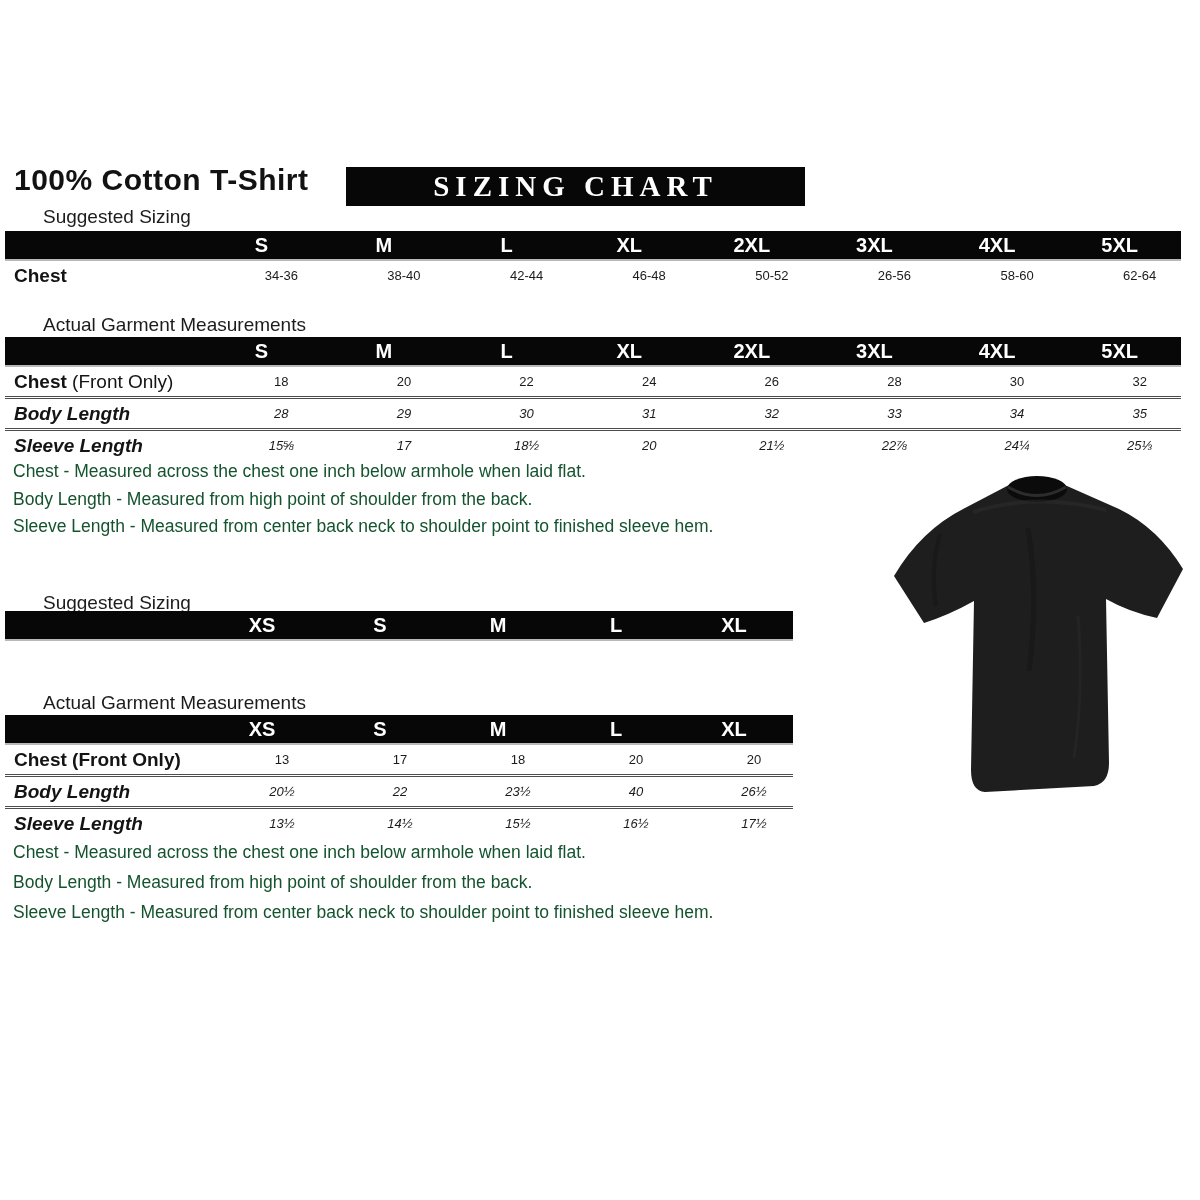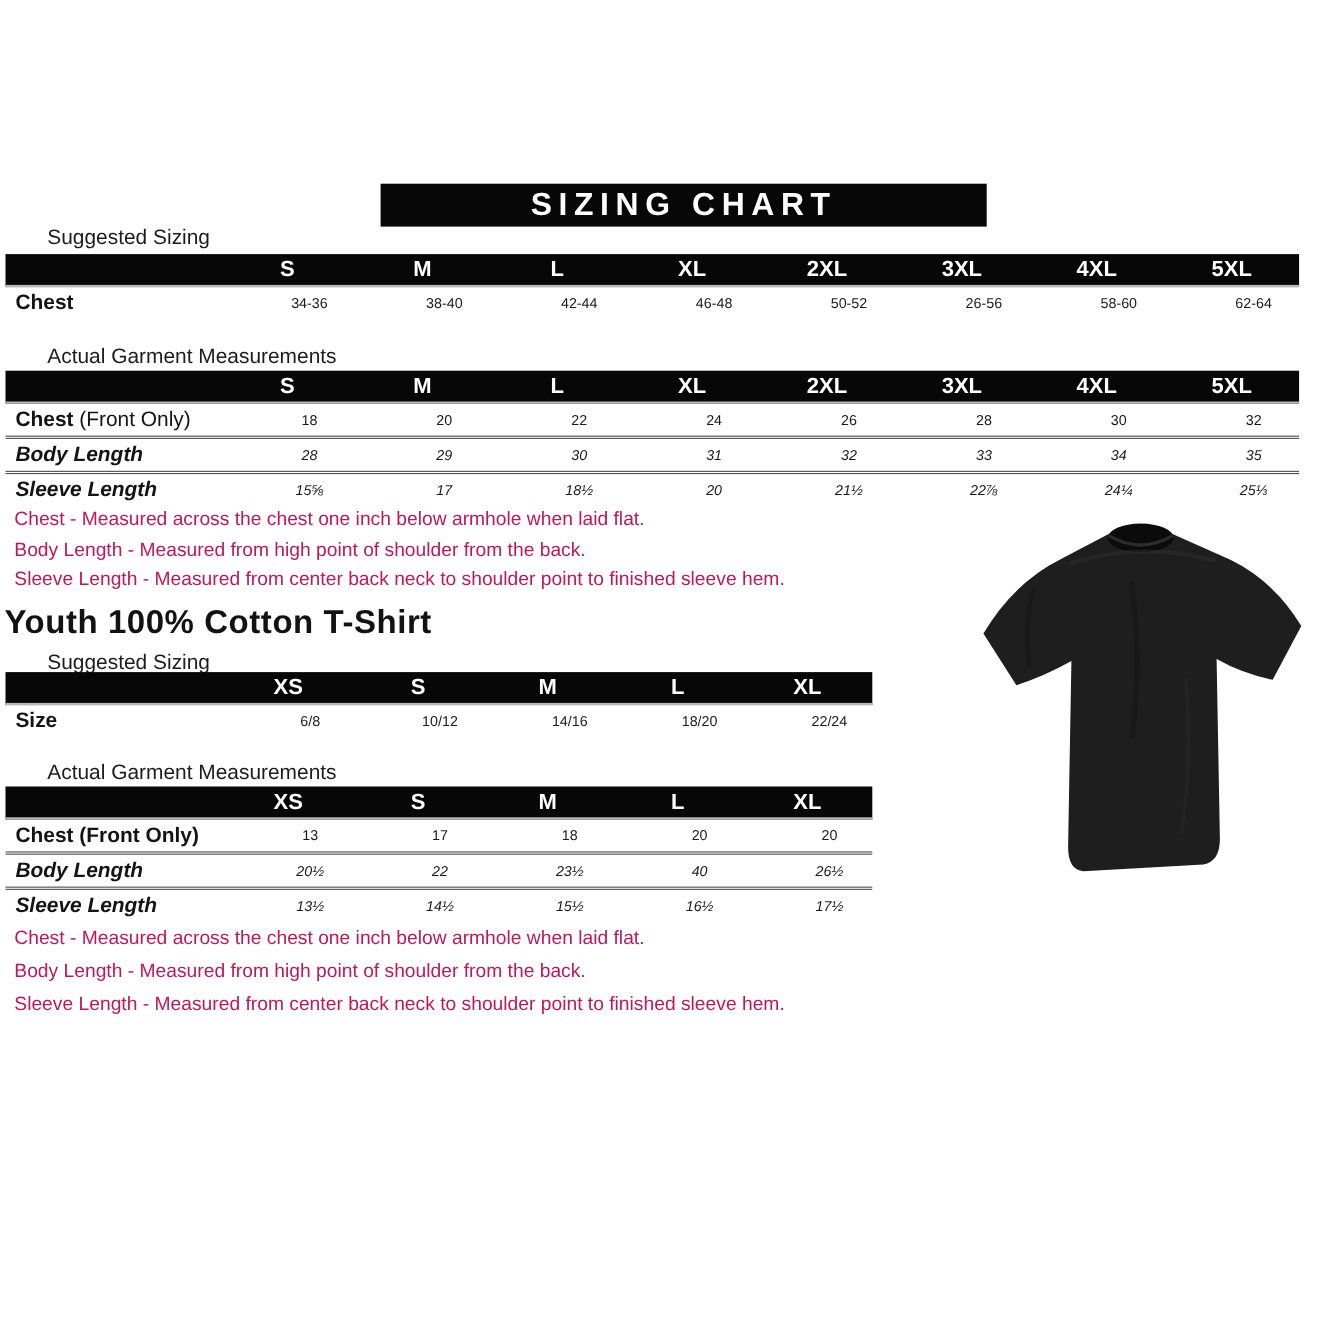--- a/index.html
+++ b/index.html
@@ -4,53 +4,54 @@
 <style>
   html,body { margin:0; padding:0; background:#ffffff; }
   #canvas {
     position:relative; width:1200px; height:1200px; background:#ffffff;
     font-family:"Liberation Sans","DejaVu Sans",sans-serif; color:#161616;
     overflow:hidden;
   }
 
   
   .page-title { position:absolute; left:14px; top:163px; font-size:30px; font-weight:bold; color:#121212; letter-spacing:0.5px; }
-  .banner { position:absolute; left:346px; top:167px; width:551px; height:39px; background:#070707;
-            display:flex; align-items:center; justify-content:center; }
+  .banner { position:absolute; left:346px; top:167px; width:459px; height:39px; background:#070707;
+            display:flex; align-items:center; justify-content:center;font-family:Liberation Serif, serif; }
   .banner span { color:#ffffff; font-size:29px; font-weight:bold; letter-spacing:6px; }
   .section-label { position:absolute; font-size:19px; color:#1c1c1c;margin-left:38px; }
   .youth-title { position:absolute; left:4px; top:549px; font-size:30px; font-weight:bold; color:#121212; letter-spacing:0.5px; }
 
   
   .size-table { position:absolute; left:5px; }
   .size-table .row { display:grid; grid-template-columns: var(--labelw) repeat(var(--ncols), 1fr); align-items:center; }
   .size-table .header { background:#070707; height:28px; border-bottom:2px solid #b9b9b9; }
   .size-table .header .col-h { color:#ffffff; font-weight:bold; font-size:20px; text-align:center; }
   .size-table .data-row { height:29px;gap:40px; }
   .size-table .label-cell { padding-left:9px; font-size:19px; color:#141414; white-space:nowrap; }
   .size-table .label-cell b { font-weight:bold; }
   .size-table .val-cell { text-align:center; font-size:13px; color:#1b1b1b; }
   .adult-table { width:1176px; --labelw:195px; }
   .youth-table { width:788px; --labelw:198px; }
   .garment-table .data-row + .data-row { border-top:3px double #4d4d4d;font-style:italic; }
 
   
   .notes { position:absolute; left:13px; }
-  .notes p { margin:0; font-size:17.5px; color:#be185d; }
+  .notes p { margin:0; font-size:17.5px; color:#14532d; }
   .notes-adult p { height:27.5px; }
   .notes-youth p { height:30px; }
 
   
   .tshirt-wrap { position:absolute; left:878px; top:466px; width:322px; height:352px; }
 </style>
 </head>
 <body>
 
 <div id="canvas">
 
+  <div class="page-title">100% Cotton T-Shirt</div>
 
   <div class="banner">
     <span>SIZING CHART</span>
   </div>
 
   <div class="section-label" style="top:206px; left:5px;">Suggested Sizing</div>
 
   <div class="size-table adult-table" style="top: 231px; --ncols: 8;">
       <div class="row header">
         <div></div>
@@ -124,40 +125,31 @@
         <div class="val-cell">25⅓</div>
       </div>
     </div>
 
   <div class="notes notes-adult" style="top:461px;">
     <p>Chest - Measured across the chest one inch below armhole when laid flat.</p>
     <p>Body Length - Measured from high point of shoulder from the back.</p>
     <p>Sleeve Length - Measured from center back neck to shoulder point to finished sleeve hem.</p>
   </div>
 
-  <div class="youth-title">Youth 100% Cotton T-Shirt</div>
 
   <div class="section-label" style="top:592px; left:5px;">Suggested Sizing</div>
 
   <div class="size-table youth-table" style="top: 611px; --ncols: 5;">
       <div class="row header">
         <div></div>
         <div class="col-h">XS</div>
         <div class="col-h">S</div>
         <div class="col-h">M</div>
         <div class="col-h">L</div>
         <div class="col-h">XL</div>
-      </div>
-      <div class="row data-row">
-        <div class="label-cell"><b>Size</b></div>
-        <div class="val-cell">6/8</div>
-        <div class="val-cell">10/12</div>
-        <div class="val-cell">14/16</div>
-        <div class="val-cell">18/20</div>
-        <div class="val-cell">22/24</div>
       </div>
     </div>
 
   <div class="section-label" style="top:692px; left:5px;">Actual Garment Measurements</div>
 
   <div class="size-table youth-table garment-table" style="top: 715px; --ncols: 5;">
       <div class="row header">
         <div></div>
         <div class="col-h">XS</div>
         <div class="col-h">S</div>

